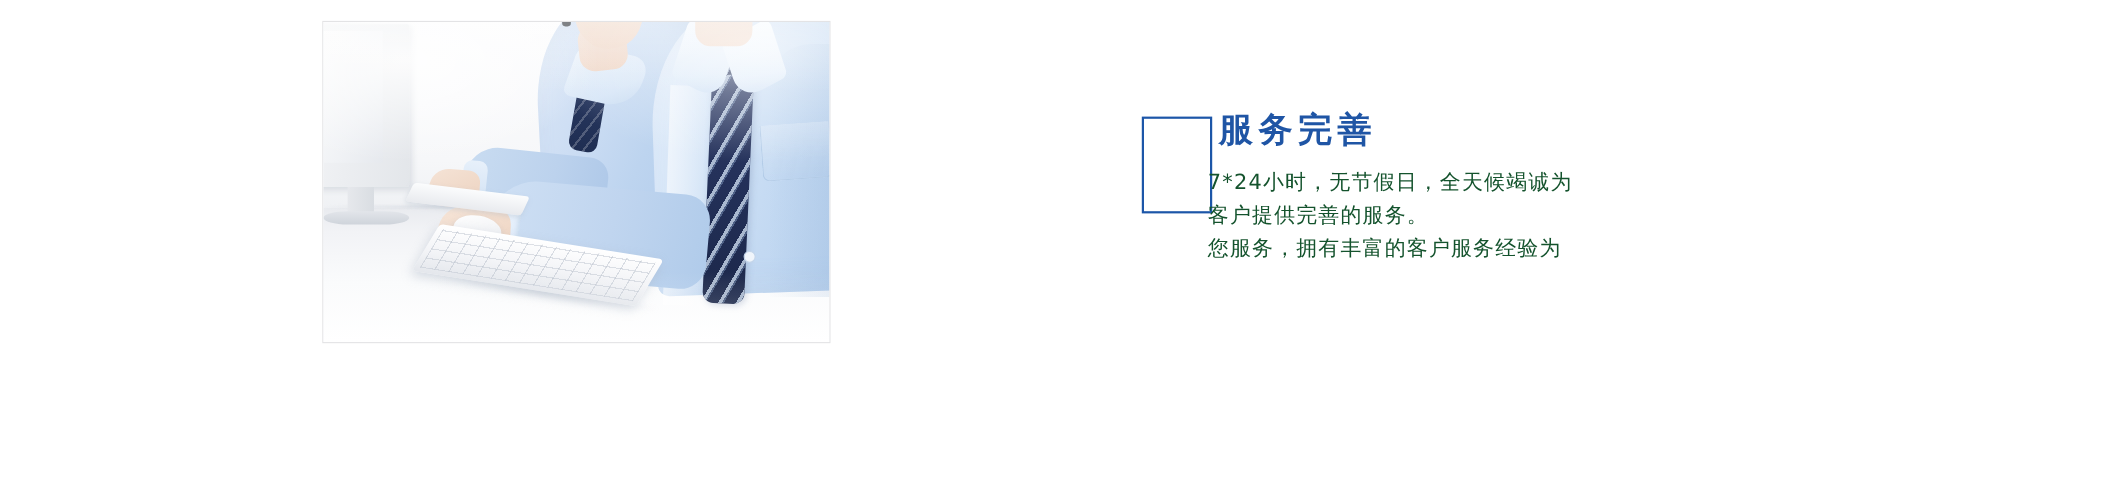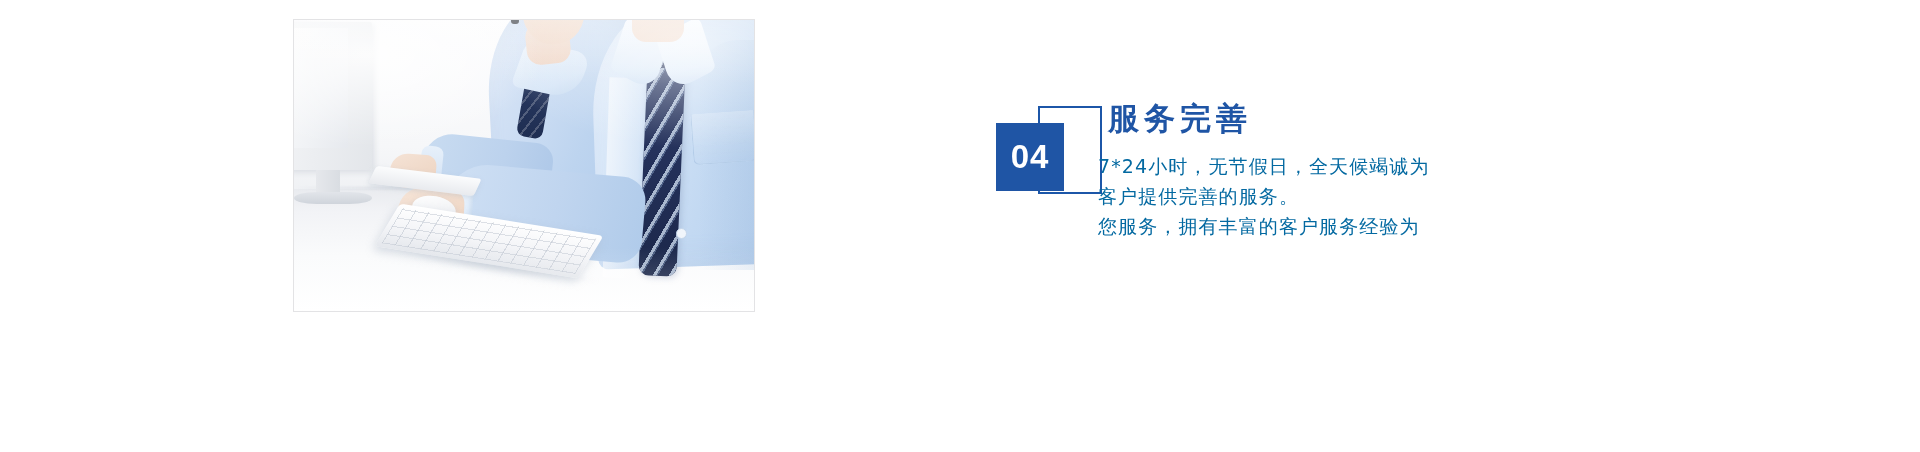--- a/index.html
+++ b/index.html
@@ -420,21 +420,21 @@
     color: #1f55a5;
     font-size: 31px;
     font-weight: 700;
     letter-spacing: 5px;
     line-height: 40px;
     margin: 10px;
     font-family: "DejaVu Sans", "Liberation Sans", sans-serif;
   }
   .desc {
     margin: 13px 0 0 0;
-    color: #0369a1;
+    color: #14532d;
     font-size: 19px;
     line-height: 30px;
     letter-spacing: 1.1px;
     font-family: "DejaVu Sans", "Liberation Sans", sans-serif;
     width: 470px;
   }
   .desc-line { display: block; white-space: nowrap; }
 </style>
 </head>
 <body>
@@ -484,23 +484,20 @@
 
       <div class="photo-glow"></div>
       <div class="photo-vignette"></div>
     </div>
   </div>
 
   <div class="content">
 
     <div class="badge">
       <div class="badge-outline"></div>
-      <div class="badge-square">
-        <div class="badge-num">04</div>
-      </div>
     </div>
 
     <div class="text-block">
       <h2 class="title">服务完善</h2>
       <p class="desc">
         <span class="desc-line">7*24小时，无节假日，全天候竭诚为</span>
         <span class="desc-line">客户提供完善的服务。</span>
         <span class="desc-line">您服务，拥有丰富的客户服务经验为</span>
       </p>
     </div>

